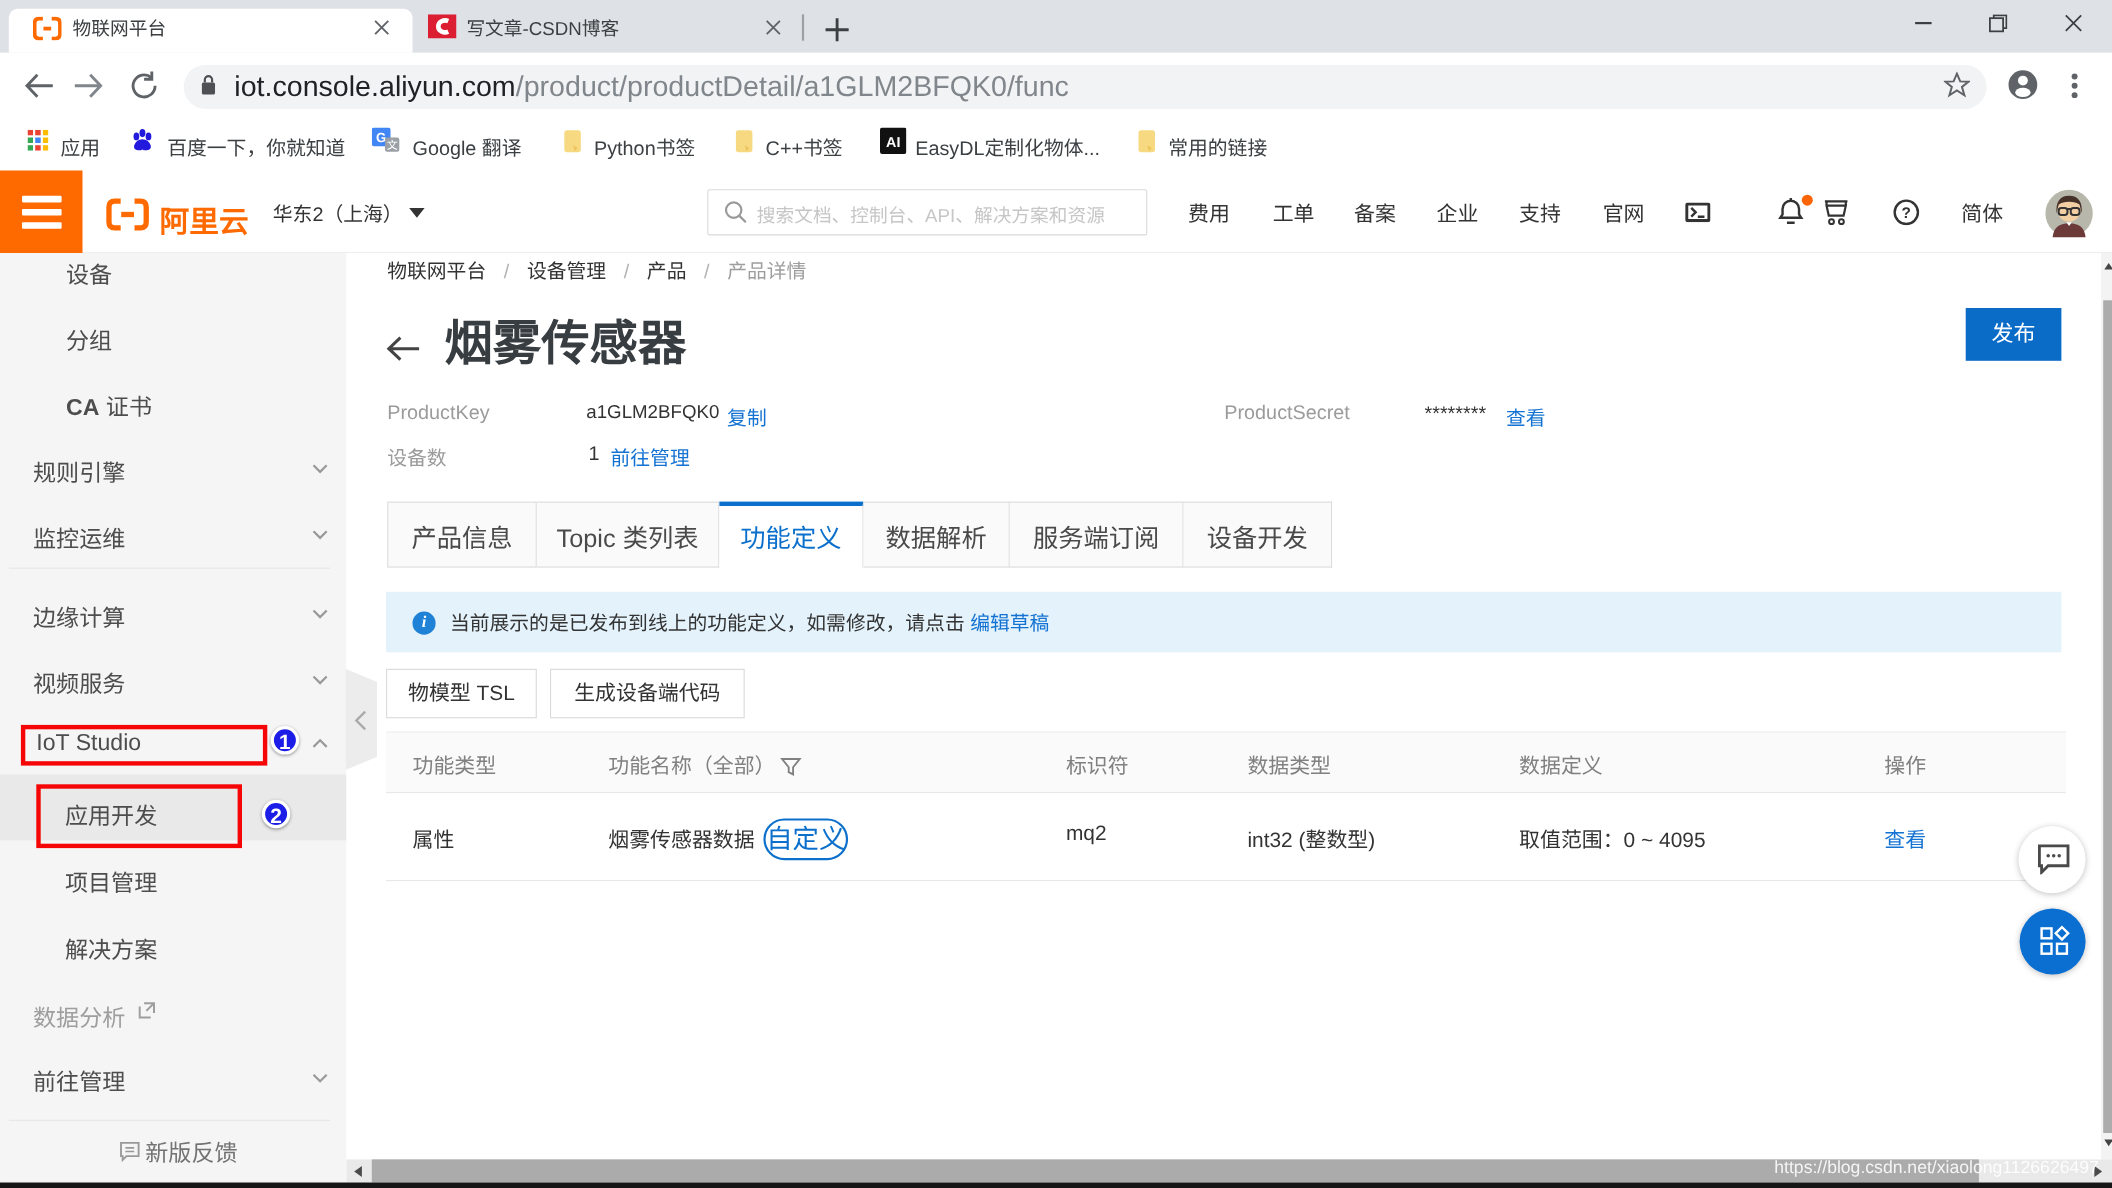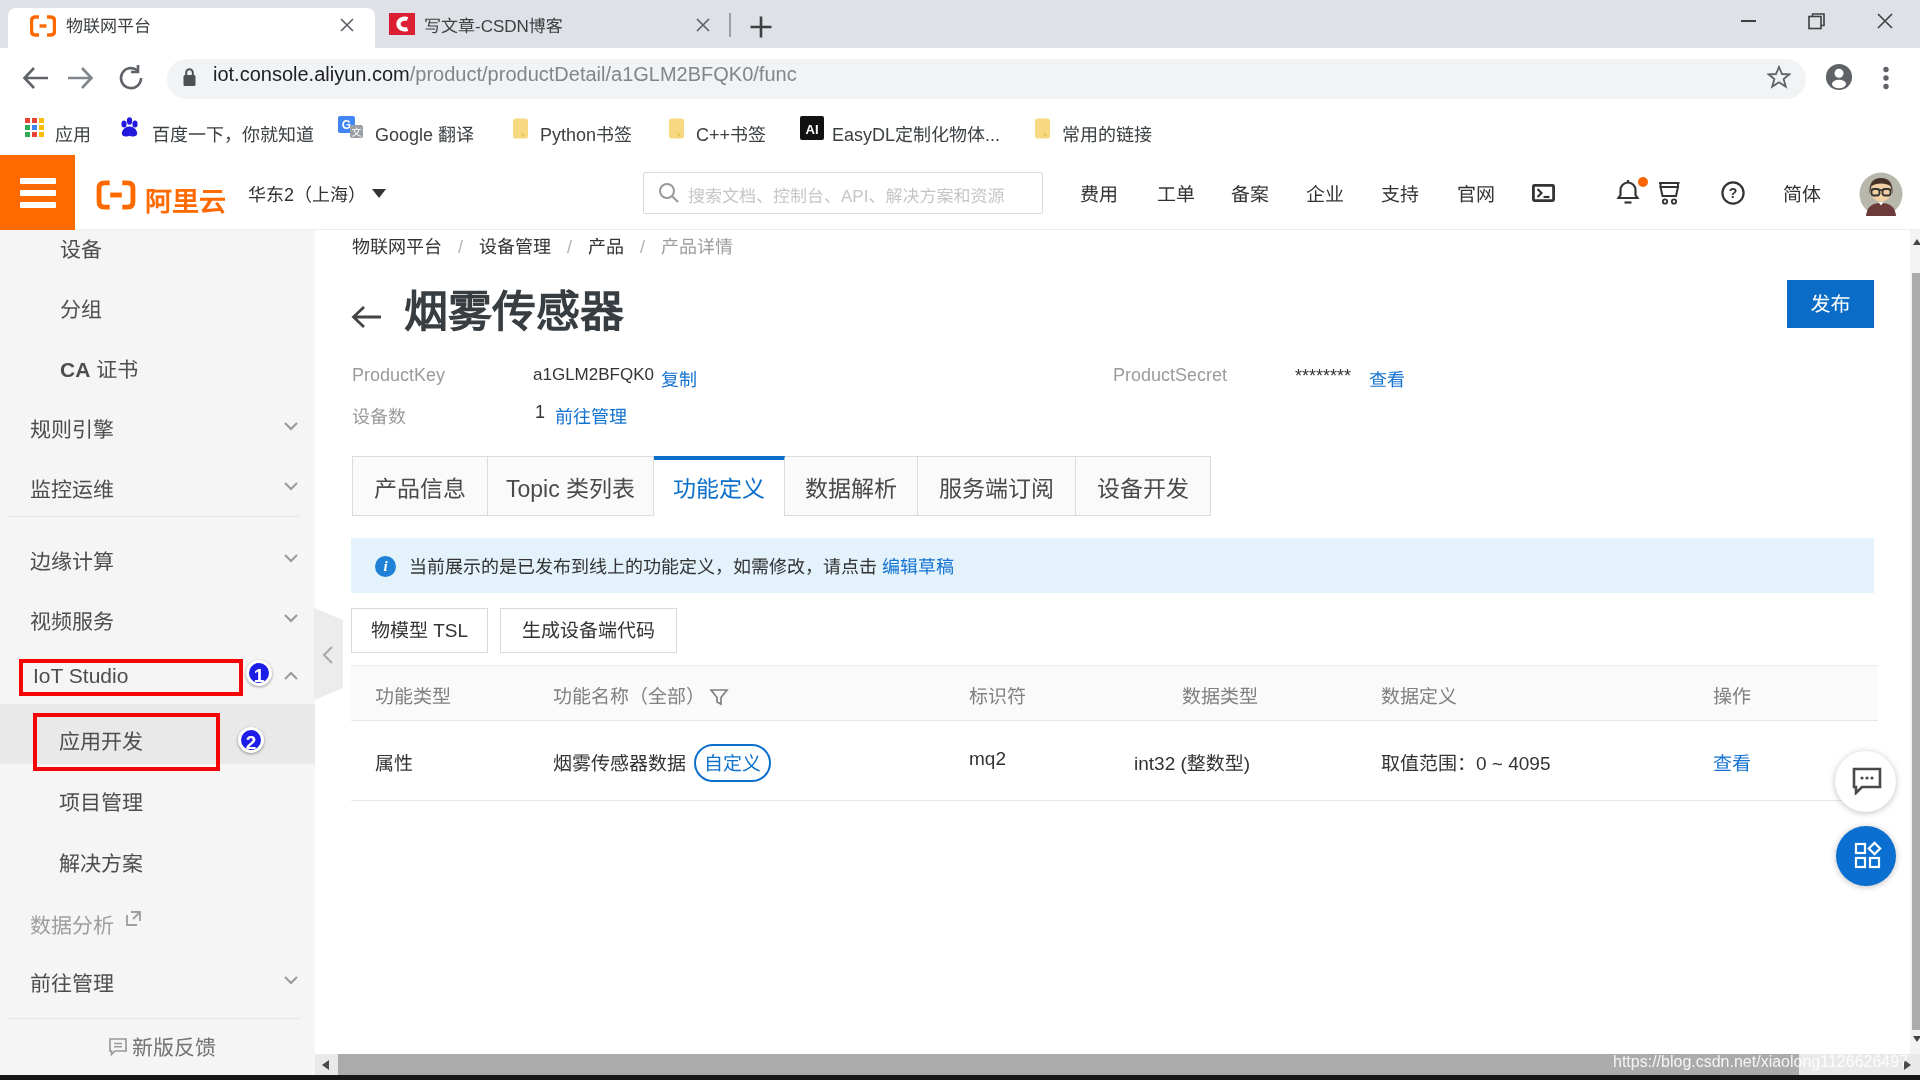--- a/index.html
+++ b/index.html
@@ -13,21 +13,21 @@
   
   #tabbar { left:0; top:0; width:1920px; height:48px; background:#dee1e6; }
   .tab-active { left:8px; top:8px; width:367px; height:40px; background:#fff;
     border-radius:8px 8px 0 0; }
   .tab-title { font-size:17px; color:#3c4043; }
 
   
   #toolbar { left:0; top:48px; width:1920px; height:64px; background:#fff; }
   #omnibox { left:167px; top:11px; width:1639px; height:40px; background:#f1f3f4;
     border-radius:20px; }
-  .urltext { font-size:20px; color:#202124; white-space:nowrap; }
+  .urltext { font-size:26px; color:#202124; white-space:nowrap; }
   .urlgray { color:#80868b; }
 
   
   #bookmarks { left:0; top:112px; width:1920px; height:43px; background:#fff; }
   .bm { font-size:18px; color:#3c4043; white-space:nowrap; }
 
   
   #alihead { left:0; top:155px; width:1920px; height:75px; background:#fff;
     border-bottom:1px solid #eee; }
   #orangeblk { left:0; top:0; width:75px; height:75px; background:#ff6a00; }
@@ -347,26 +347,26 @@
 <div class="btn abs" style="left:351px; width:137px; line-height:43px;">物模型 TSL</div>
 <div class="btn abs" style="left:500px; width:177px; line-height:43px;">生成设备端代码</div>
 
 <div class="abs" style="left:351px; top:665px; width:1527px; height:56px; background:#fafafa; border-top:1px solid #ededed; border-bottom:1px solid #e8e8e8;"></div>
 <div class="th" style="left:375px; top:681px;">功能类型</div>
 <div class="th" style="left:553px; top:681px;">功能名称（全部）</div>
 <svg class="abs" style="left:709px; top:687px;" width="20" height="20" viewBox="0 0 20 20">
   <path d="M2 3 H18 L12 10.5 V17 L8 15 V10.5 Z" fill="none" stroke="#808080" stroke-width="1.7"></path>
 </svg>
 <div class="th" style="left:969px; top:681px;">标识符</div>
-<div class="th" style="left:1134px; top:681px;margin-left:48px;">数据类型</div>
+<div class="th" style="left:1134px; top:681px;">数据类型</div>
 <div class="th" style="left:1381px; top:681px;">数据定义</div>
 <div class="th" style="left:1713px; top:681px;">操作</div>
 <div class="td" style="left:375px; top:748px;">属性</div>
 <div class="td" style="left:553px; top:748px;">烟雾传感器数据</div>
-<div class="abs" style="left:694px; top:744px; width:77px; height:38px; border:2px solid #0b70cc; border-radius:19px; color:#0b70cc; font-size:19px; text-align:center; line-height:35px;">自定义</div>
+<div class="abs" style="left:694px; top:744px; width:77px; height:38px; border:2px solid #0b70cc; border-radius:19px; color:#0b70cc; font-size:24px; text-align:center; line-height:35px;">自定义</div>
 <div class="td" style="left:969px; top:748px;">mq2</div>
 <div class="td" style="left:1134px; top:748px;">int32 (整数型)</div>
 <div class="td" style="left:1381px; top:748px;">取值范围：0 ~ 4095</div>
 <div class="td link" style="left:1713px; top:748px;">查看</div>
 <div class="abs" style="left:351px; top:800px; width:1527px; height:1px; background:#e8e8e8;"></div>
 
 <div class="abs" style="left:1835px; top:751px; width:61px; height:61px; border-radius:50%; background:#fff; box-shadow:0 1px 6px rgba(0,0,0,.25);"></div>
 <svg class="abs" style="left:1852px; top:767px;" width="30" height="28" viewBox="0 0 30 28">
   <path d="M2 2 H28 V20 H10 L4 26 V20 H2 Z" fill="none" stroke="#4a4a4a" stroke-width="2.6"></path>
   <circle cx="10" cy="11" r="1.6" fill="#4a4a4a"></circle>

